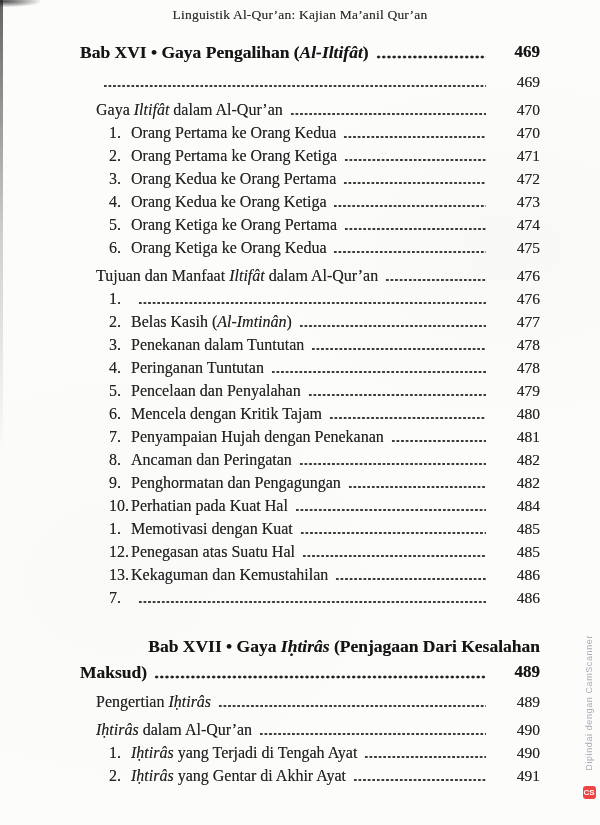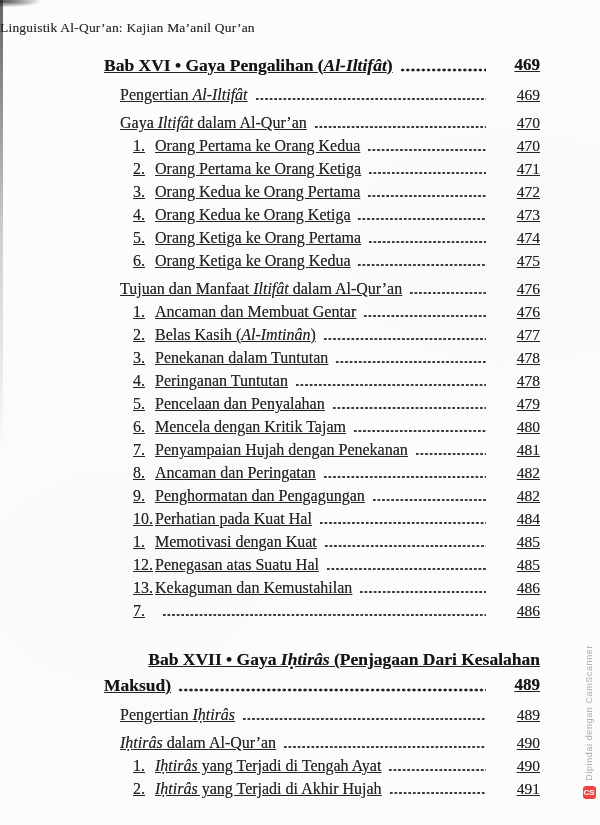--- a/index.html
+++ b/index.html
@@ -15,29 +15,28 @@
   
   .edge-left{
     position:absolute;left:0;top:0;width:2.5px;height:470px;
     background:linear-gradient(to bottom, rgba(35,35,35,.7), rgba(90,90,90,.28) 50%, rgba(120,120,120,0) 96%);
   }
   .smudge-tl{
     position:absolute;left:0;top:0;width:40px;height:7px;
     background:radial-gradient(ellipse at 10% 20%, rgba(25,25,25,.75), rgba(25,25,25,0) 75%);
   }
   .page-header{
-    padding-top:20px;
+    text-align:center;padding-top:7px;
     font-size:13.5px;letter-spacing:.2px;color:#2e2e2e;
     text-shadow:0 0 .4px rgba(0,0,0,.45);
   }
   .toc{
     margin-top:16px;
-    padding:0 60px 0 104px;
+    padding:0 60px 0 80px;
     text-shadow:0 0 .4px rgba(0,0,0,.5);
-    text-decoration:underline;
   }
   .row{display:flex;font-size:16px;line-height:23px;color:#242424;}
   .row .label{white-space:nowrap;}
   .row.section{margin-top:5px;}
   .row.item{padding-left:29px;}
   .row.section{padding-left:16px;}
   .row.bab{font-size:17.5px;font-weight:700;line-height:26px;color:#151515;margin-top:3px;}
   .row.bab ~ .row.bab:not(.cont){margin-top:24px;justify-content:flex-end;}
   .row.bab.cont{margin-top:0;}
   .num{flex:none;width:22px;}
@@ -57,41 +56,40 @@
   .watermark{
     position:absolute;right:2px;bottom:26px;width:18px;
     display:flex;flex-direction:column;align-items:center;
   }
   .wm-text{
     writing-mode:vertical-rl;transform:rotate(180deg);
     font-family:"Liberation Sans","DejaVu Sans",sans-serif;
     font-size:9px;color:#a9aeb4;letter-spacing:.6px;white-space:nowrap;
   }
   .wm-logo{
-    margin-top:5px;width:13px;height:13px;border-radius:3px;background:#ef4444;
+    margin-top:15px;width:13px;height:13px;border-radius:3px;background:#ef4444;
     color:#fcfcfb;font:700 8px/13px "Liberation Sans","DejaVu Sans",sans-serif;
     text-align:center;
   }
 </style>
 </head>
 <body>
 
 <div class="edge-left"></div>
 <div class="smudge-tl"></div>
 
 <div class="page-header">Linguistik Al-Qur’an: Kajian Ma’anil Qur’an</div>
 
 <div class="toc" id="toc">
     <div class="row bab">
       <span class="label"><span>Bab XVI • Gaya Pengalihan (</span><span class="it">Al-Iltifât</span><span>)</span></span>
       <span class="leader"></span>
       <span class="page">469</span>
     </div>
     <div class="row section">
-      <span class="label"><span>Pengertian </span><span class="it">Al-Iltifât</span></span>
       <span class="leader"></span>
       <span class="page">469</span>
     </div>
     <div class="row section">
       <span class="label"><span>Gaya </span><span class="it">Iltifât</span><span> dalam Al-Qur’an</span></span>
       <span class="leader"></span>
       <span class="page">470</span>
     </div>
     <div class="row item">
       <span class="num">1.</span>
@@ -129,21 +127,20 @@
       <span class="leader"></span>
       <span class="page">475</span>
     </div>
     <div class="row section">
       <span class="label"><span>Tujuan dan Manfaat </span><span class="it">Iltifât</span><span> dalam Al-Qur’an</span></span>
       <span class="leader"></span>
       <span class="page">476</span>
     </div>
     <div class="row item">
       <span class="num">1.</span>
-      <span class="label"><span>Ancaman dan Membuat Gentar</span></span>
       <span class="leader"></span>
       <span class="page">476</span>
     </div>
     <div class="row item">
       <span class="num">2.</span>
       <span class="label"><span>Belas Kasih (</span><span class="it">Al-Imtinân</span><span>)</span></span>
       <span class="leader"></span>
       <span class="page">477</span>
     </div>
     <div class="row item">
@@ -236,21 +233,21 @@
       <span class="page">490</span>
     </div>
     <div class="row item">
       <span class="num">1.</span>
       <span class="label"><span class="it">Iḥtirâs</span><span> yang Terjadi di Tengah Ayat</span></span>
       <span class="leader"></span>
       <span class="page">490</span>
     </div>
     <div class="row item">
       <span class="num">2.</span>
-      <span class="label"><span class="it">Iḥtirâs</span><span> yang Terjadi di Akhir Hujah</span></span>
+      <span class="label"><span class="it">Iḥtirâs</span><span> yang Gentar di Akhir Ayat</span></span>
       <span class="leader"></span>
       <span class="page">491</span>
     </div>
   </div>
 
 <div class="watermark">
   <span class="wm-text">Dipindai dengan CamScanner</span>
   <span class="wm-logo">CS</span>
 </div>
 

